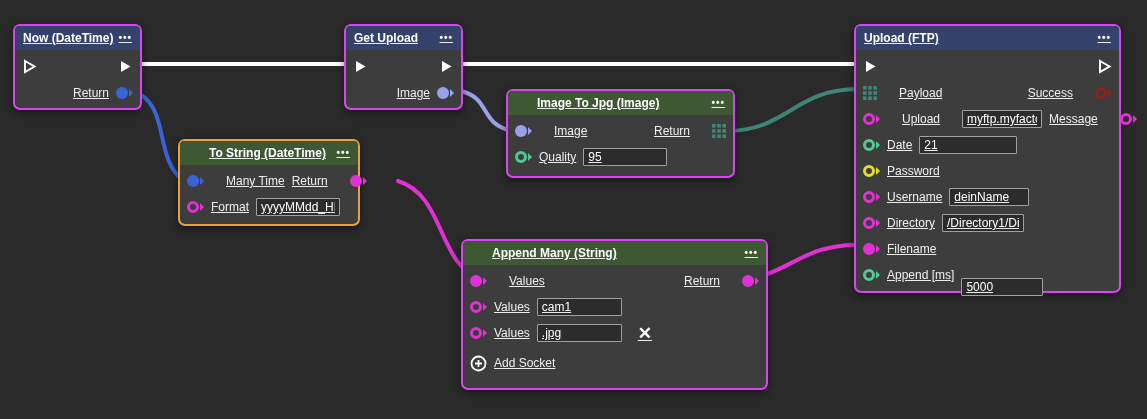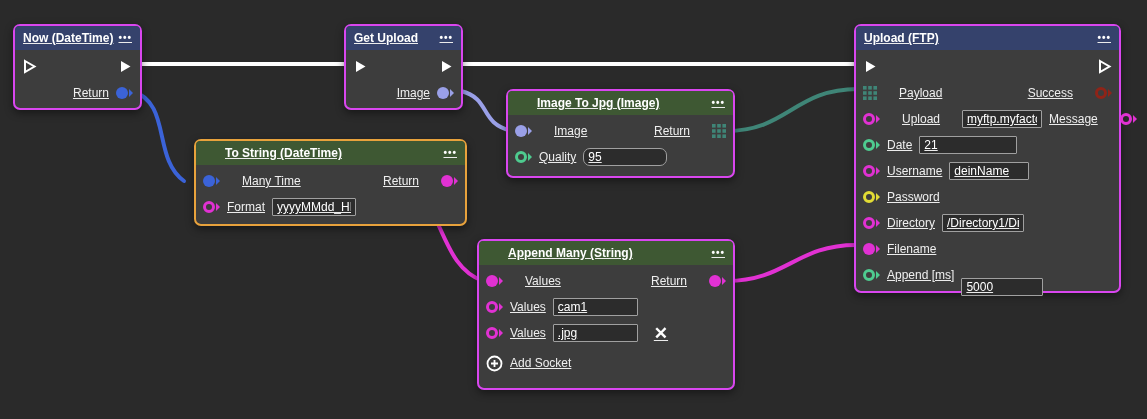--- a/index.html
+++ b/index.html
@@ -162,26 +162,26 @@
               </svg>
           </span>
         </span>
       </div>
       <div class="row">
         <span class="sock t-int">
             <span class="dot hollow"></span>
             <span class="tip"></span>
           </span>
         <span class="lbl">Quality</span>
-        <input class="field" style="width: 84px; border-radius: 7px;" value="95">
-      </div>
-    </div>
-  </div>
-
-  <div class="node selected" style="left:194px;top:139px;width:273px;height:87px;">
+        <input class="field" style="width: 84px;" value="95">
+      </div>
+    </div>
+  </div>
+
+  <div class="node selected" style="left:178px;top:139px;width:182px;height:87px;">
     <div class="hdr green">
       <span>To String (DateTime)</span>
       <span class="menu">•••</span>
     </div>
     <div class="body pt">
       <div class="row split">
         <span class="grp">
           <span class="sock t-dt">
               <span class="dot filled"></span>
               <span class="tip"></span>
@@ -200,21 +200,21 @@
         <span class="sock t-str">
             <span class="dot hollow"></span>
             <span class="tip"></span>
           </span>
         <span class="lbl">Format</span>
         <input class="field" style="width: 84px;" value="yyyyMMdd_HH">
       </div>
     </div>
   </div>
 
-  <div class="node" style="left:477px;top:239px;width:258px;height:151px;">
+  <div class="node" style="left:461px;top:239px;width:307px;height:151px;">
     <div class="hdr green">
       <span>Append Many (String)</span>
       <span class="menu">•••</span>
     </div>
     <div class="body pt">
       <div class="row split">
         <span class="grp">
           <span class="sock t-str">
               <span class="dot filled"></span>
               <span class="tip"></span>
@@ -322,35 +322,35 @@
       </div>
       <div class="row">
         <span class="sock t-int">
             <span class="dot hollow"></span>
             <span class="tip"></span>
           </span>
         <span class="lbl">Date</span>
         <input class="field" style="width: 98px;" value="21">
       </div>
       <div class="row">
+        <span class="sock t-pw">
+            <span class="dot hollow"></span>
+            <span class="tip"></span>
+          </span>
+        <span class="lbl">Password</span>
+      </div>
+      <div class="row">
         <span class="sock t-str">
             <span class="dot hollow"></span>
             <span class="tip"></span>
           </span>
         <span class="lbl">Username</span>
         <input class="field" style="width: 80px;" value="deinName">
       </div>
       <div class="row">
-        <span class="sock t-pw">
-            <span class="dot hollow"></span>
-            <span class="tip"></span>
-          </span>
-        <span class="lbl">Password</span>
-      </div>
-      <div class="row">
         <span class="sock t-str">
             <span class="dot hollow"></span>
             <span class="tip"></span>
           </span>
         <span class="lbl">Directory</span>
         <input class="field" style="width: 82px;" value="/Directory1/Dir">
       </div>
       <div class="row">
         <span class="sock t-str">
             <span class="dot filled"></span>

